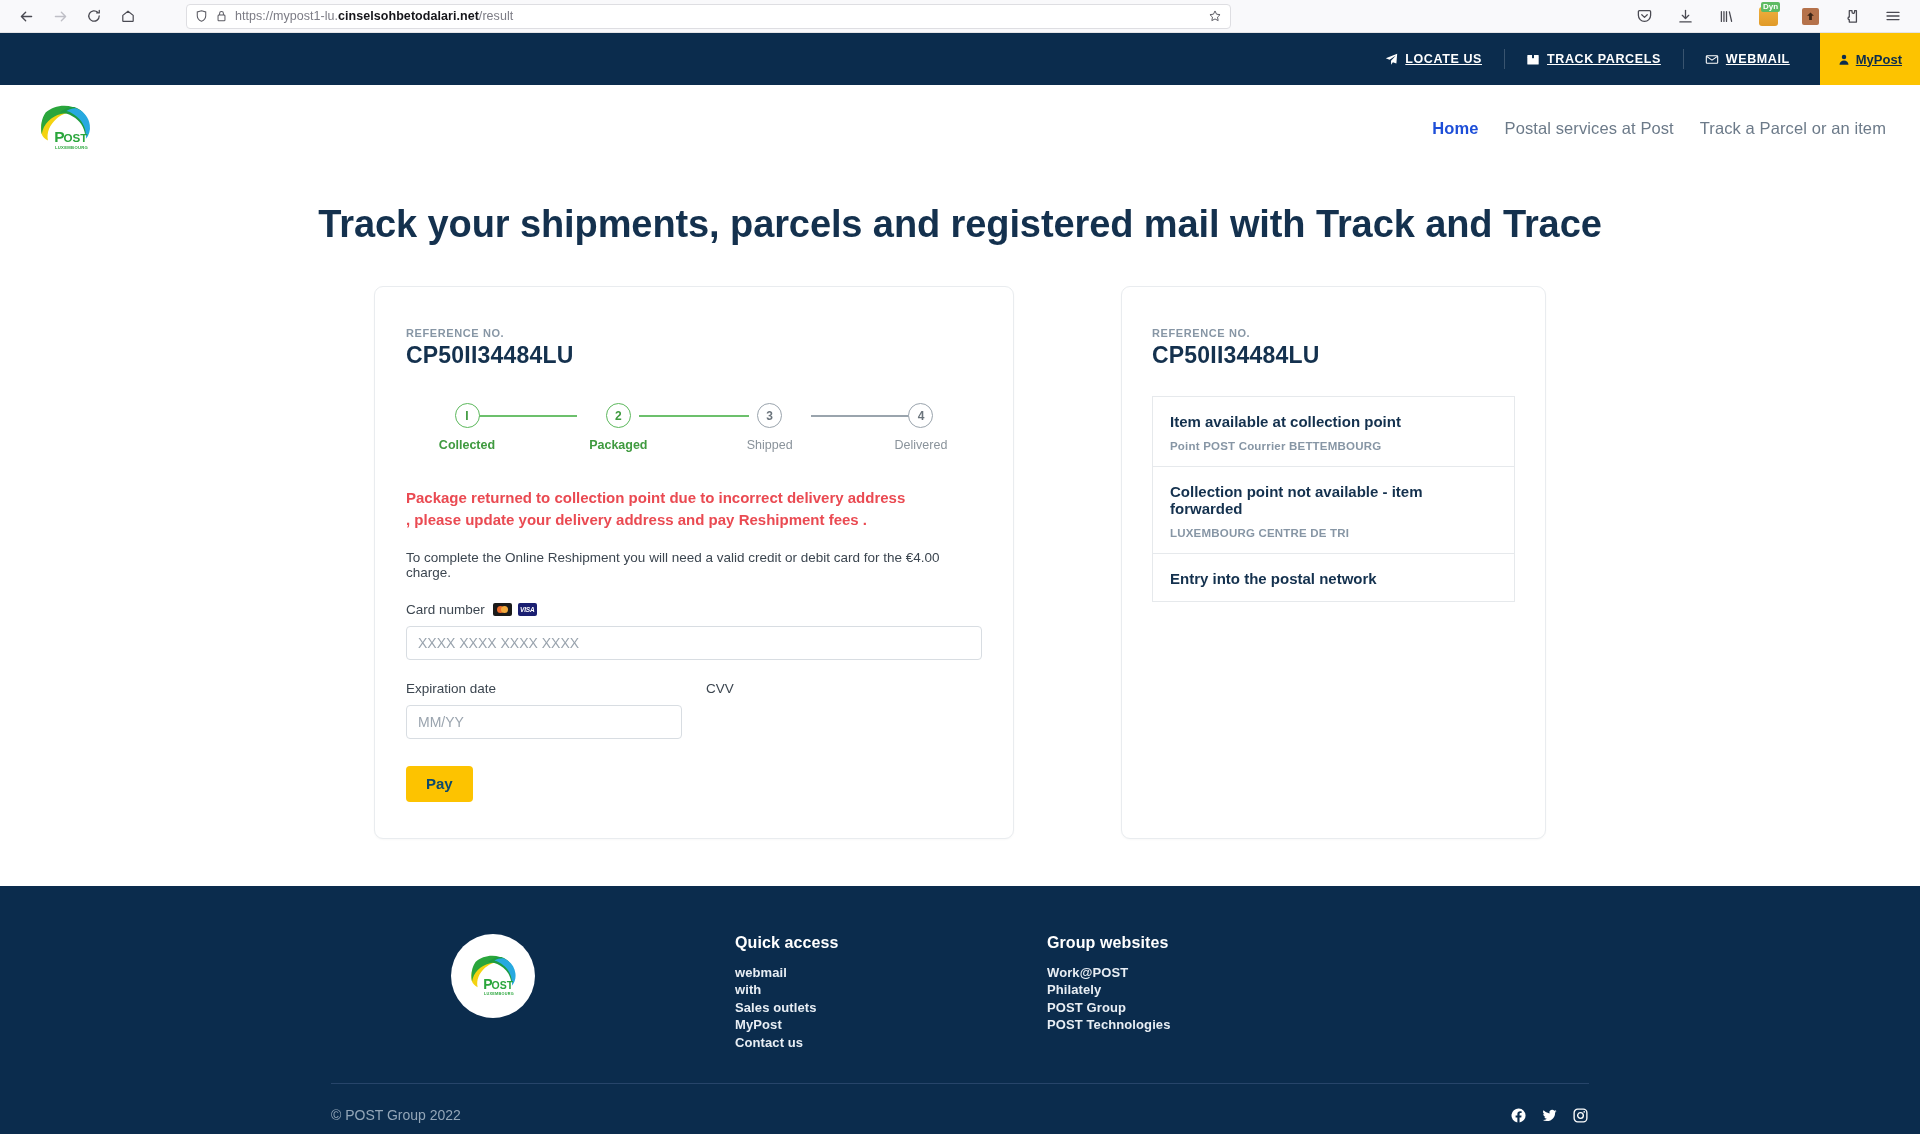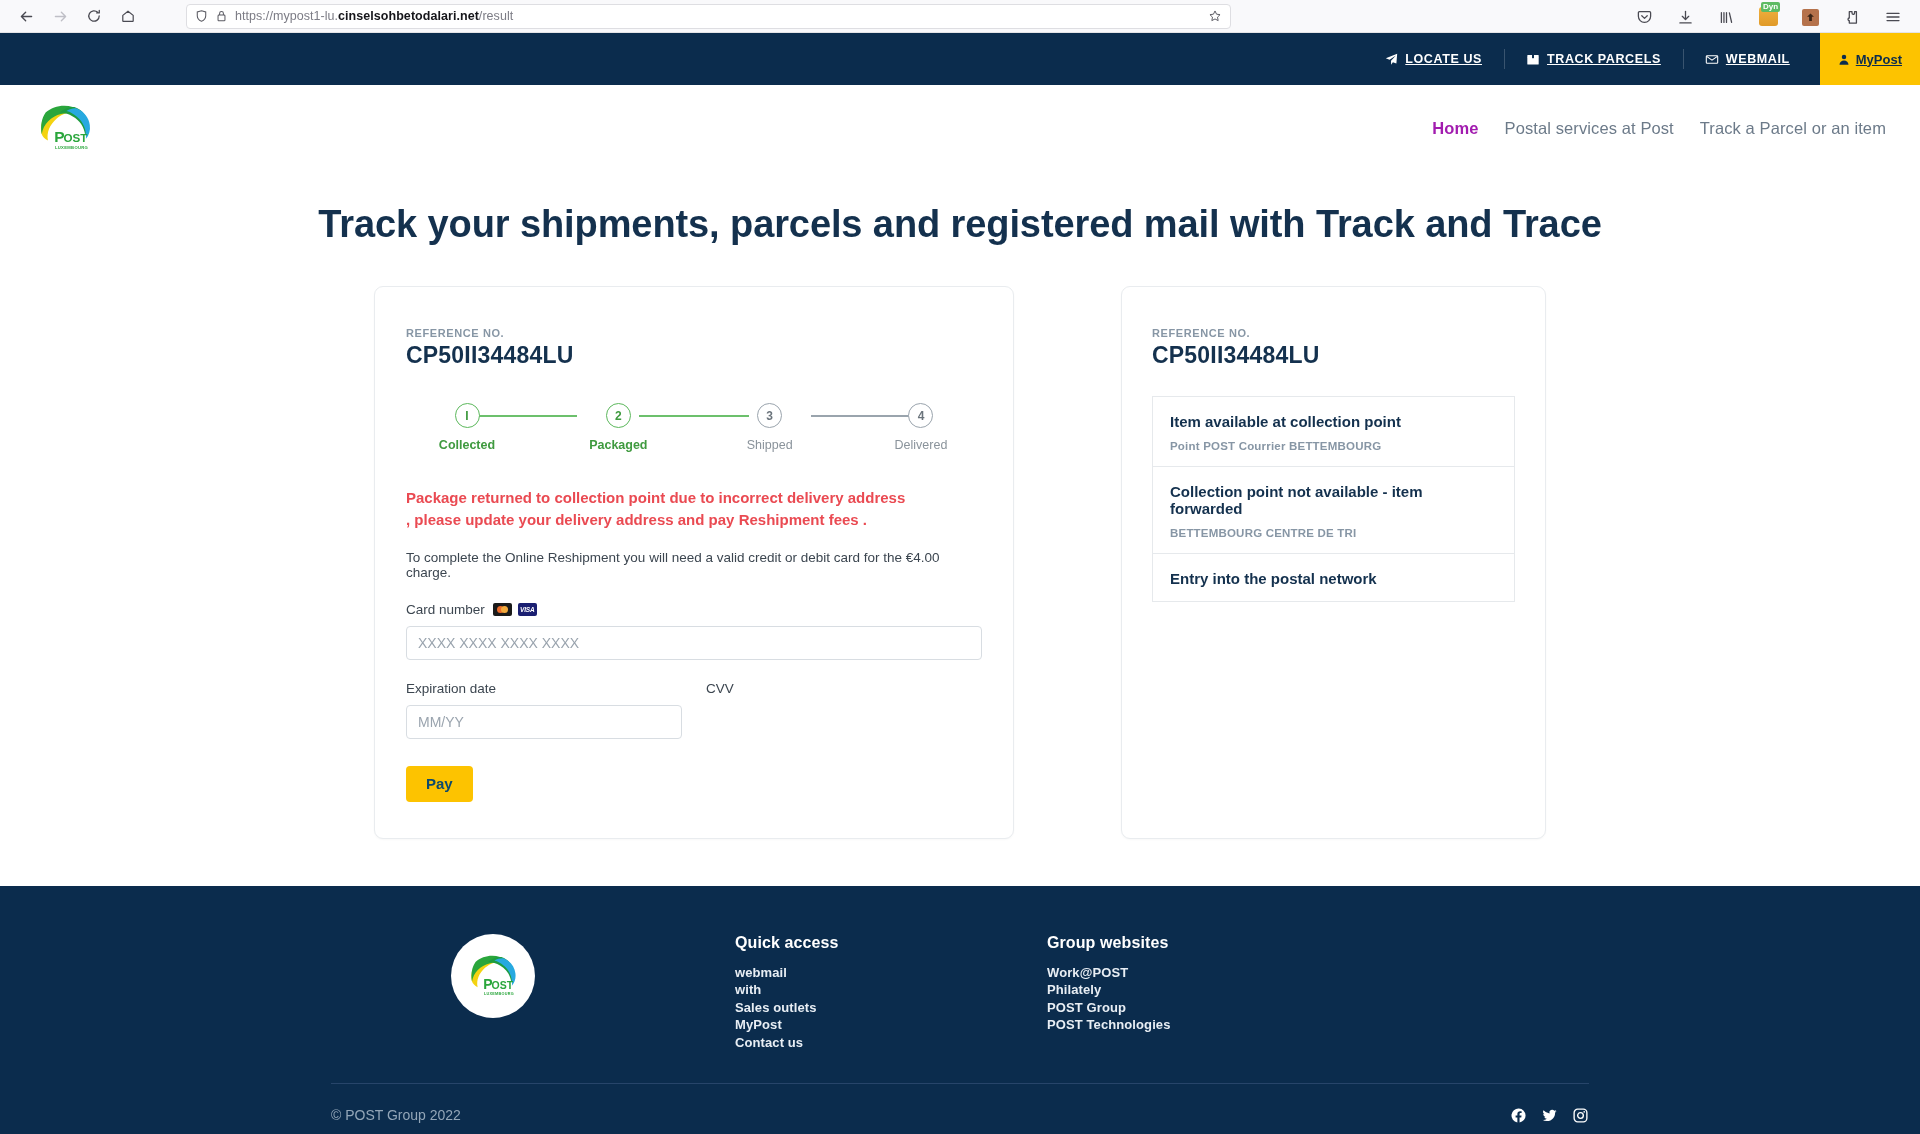--- a/index.html
+++ b/index.html
@@ -45,21 +45,21 @@
     font-size: 12.5px;
     color: #7c7c85;
     letter-spacing: 0.05px;
     white-space: nowrap;
     overflow: hidden;
   }
   .urlbar .url-text b { color: #15151a; font-weight: 700; }
   .toolbar-right {
     margin-left: auto;
     display: flex;
-    align-items: flex-end;
+    align-items: center;
     gap: 24px;
     padding-right: 8px;
     color: #4a4a52;
   }
   .ext-dyn {
     position: relative;
     width: 19px; height: 19px;
     border-radius: 3px;
     background: linear-gradient(#f0b040, #e09a28);
   }
@@ -142,21 +142,21 @@
     align-items: center;
     gap: 26px;
     padding-right: 8px;
   }
   .mainnav a {
     font-size: 16.5px;
     color: #6c7a89;
     text-decoration: none;
     letter-spacing: 0.1px;
   }
-  .mainnav a.active { color: #a21caf; font-weight: 700; }
+  .mainnav a.active { color: #1d4ed8; font-weight: 700; }
 
   
   .page-title {
     text-align: center;
     font-size: 38px;
     font-weight: 700;
     color: #14314e;
     margin-top: 32px;
     letter-spacing: -0.1px;
   }
@@ -612,21 +612,21 @@
     <div class="ref-label">REFERENCE NO.</div>
     <div class="ref-value">CP50II34484LU</div>
 
     <div class="timeline">
       <div class="tl-item">
         <div class="tl-title">Item available at collection point</div>
         <div class="tl-sub">Point POST Courrier BETTEMBOURG</div>
       </div>
       <div class="tl-item">
         <div class="tl-title">Collection point not available - item forwarded</div>
-        <div class="tl-sub">BETTEMBOURG CENTRE DE TRI</div>
+        <div class="tl-sub">LUXEMBOURG CENTRE DE TRI</div>
       </div>
       <div class="tl-item">
         <div class="tl-title">Entry into the postal network</div>
       </div>
     </div>
   </div>
 </div>
 
 <div class="footer">
   <div class="footer-main">

